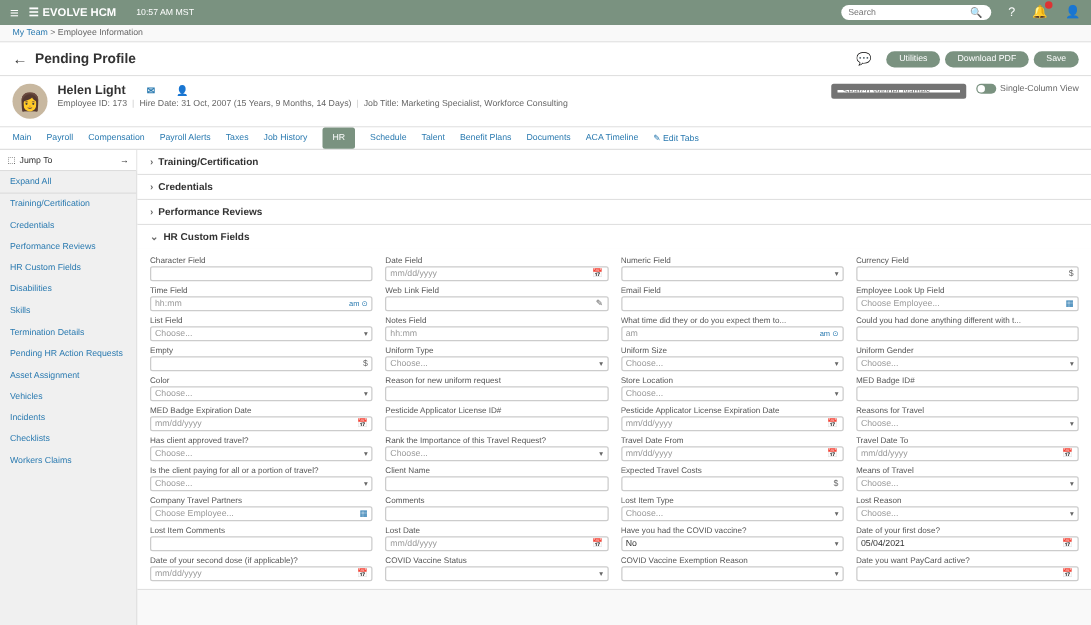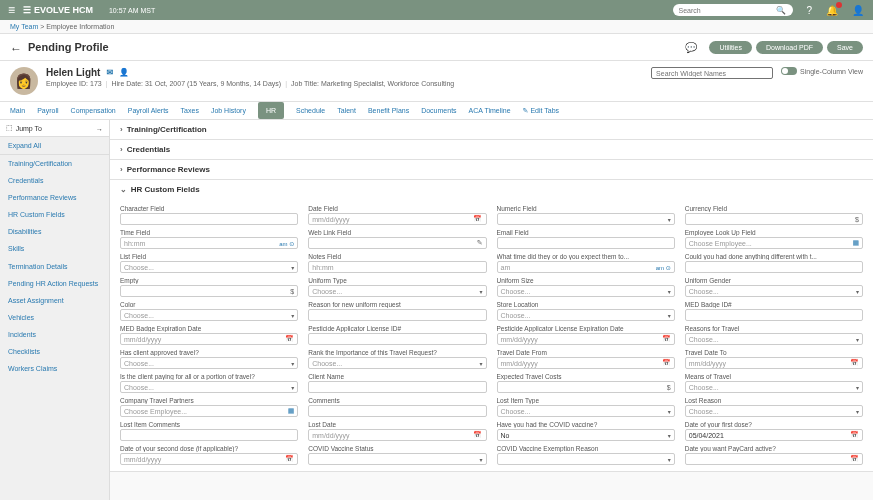--- a/index.html
+++ b/index.html
@@ -16,26 +16,26 @@
 .crumb{background:#f9f9f9;padding:3px 10px;font-size:7px;color:#666;border-bottom:1px solid #e0e0e0}
 .crumb a{color:#2a7ab0;text-decoration:none}
 .header{background:#fff;padding:6px 10px;display:flex;align-items:center;border-bottom:1px solid #e0e0e0}
 .header .back{font-size:12px;color:#333;margin-right:6px}
 .header h1{font-size:11px;font-weight:bold}
 .header .spacer{flex:1}
 .header .chat{color:#2a7ab0;font-size:10px;margin-right:8px}
 .btn{background:#7a9280;color:#fff;border:none;border-radius:10px;padding:3px 10px;font-size:7px;margin-left:4px;cursor:pointer}
 .emprow{background:#fff;padding:6px 10px;display:flex;align-items:flex-start;border-bottom:1px solid #e0e0e0}
 .avatar{width:28px;height:28px;border-radius:50%;background:#c8b8a0;margin-right:8px;overflow:hidden;display:flex;align-items:center;justify-content:center;font-size:14px}
-.empinfo .name{font-size:10px;font-weight:bold;color:#333;display:flex;align-items:center;gap:6px}
+.empinfo .name{font-size:10px;font-weight:bold;color:#333;display:flex;align-items:center;gap:17px}
 .empinfo .name .ic{color:#2a7ab0;font-size:8px}
 .empinfo .meta{font-size:7px;color:#666;margin-top:2px}
 .empinfo .meta .sep{margin:0 4px;color:#ccc}
 .emprow .spacer{flex:1}
-.emprow .wsearch{border:1px solid #737373;border-radius:2px;height:12px;width:122px;padding:0 4px;font-size:7px;outline:none}
+.emprow .wsearch{border:5px solid #737373;border-radius:2px;height:12px;width:108px;padding:0 4px;font-size:7px;outline:none}
 .emprow .toggle{display:flex;align-items:center;gap:3px;margin-left:8px;font-size:7px;color:#666}
 .emprow .tog{width:16px;height:8px;background:#7a9280;border-radius:4px;position:relative}
 .emprow .tog::after{content:"";position:absolute;left:1px;top:1px;width:6px;height:6px;background:#fff;border-radius:50%}
 .tabs{background:#fff;display:flex;align-items:center;padding:0 10px;border-bottom:1px solid #e0e0e0;gap:12px}
 .tabs .tab{font-size:7px;color:#2a7ab0;padding:5px 0;cursor:pointer;white-space:nowrap}
 .tabs .tab.active{background:#7a9280;color:#fff;padding:5px 8px;border-radius:2px}
 .tabs .edit{color:#2a7ab0;font-size:7px;display:flex;align-items:center;gap:2px}
 .main{display:flex}
 .side{width:110px;background:#f0f0f0;border-right:1px solid #ddd;min-height:400px}
 .side .jump{background:#fff;padding:4px 6px;font-size:7px;display:flex;align-items:center;gap:3px;border-bottom:1px solid #ddd}

